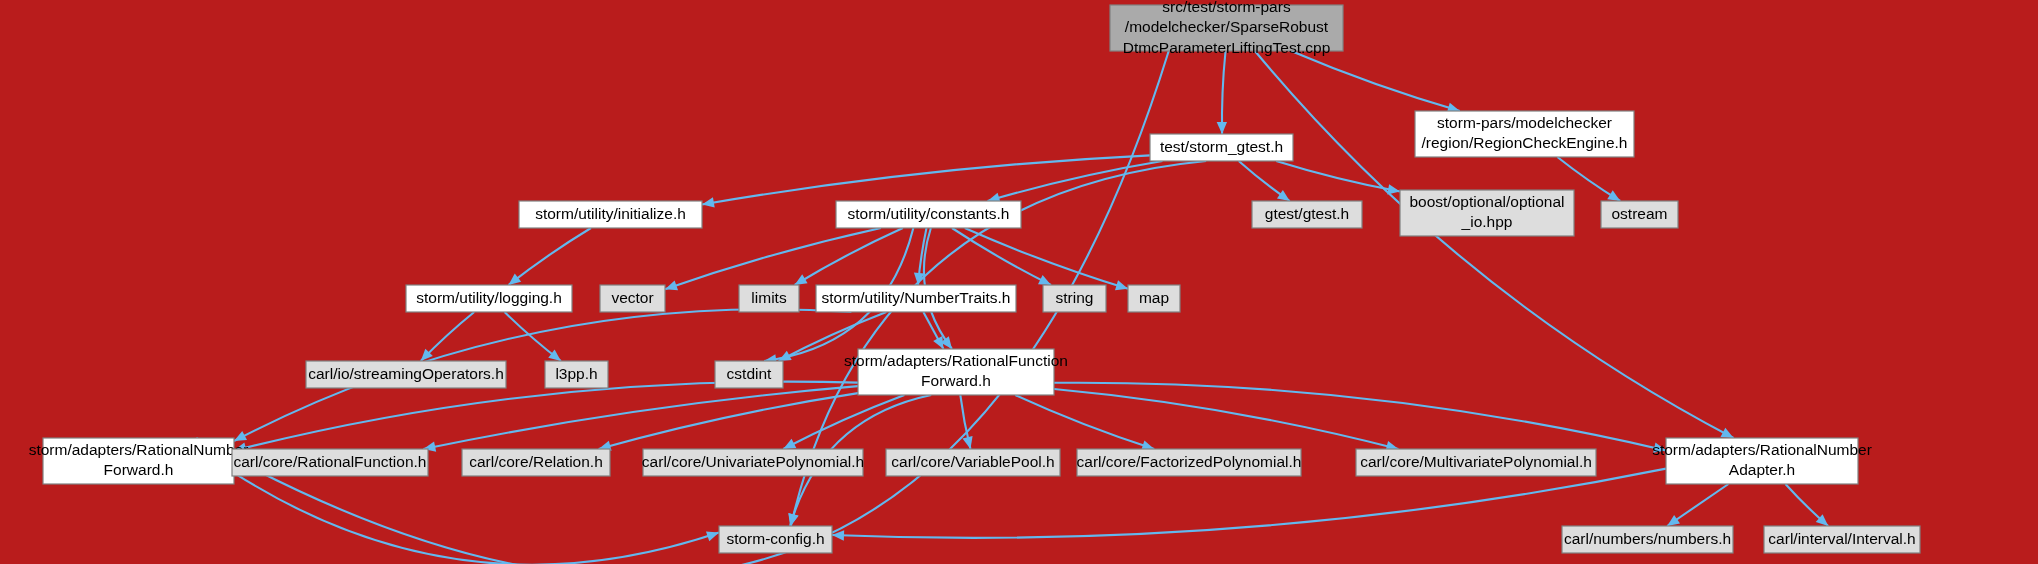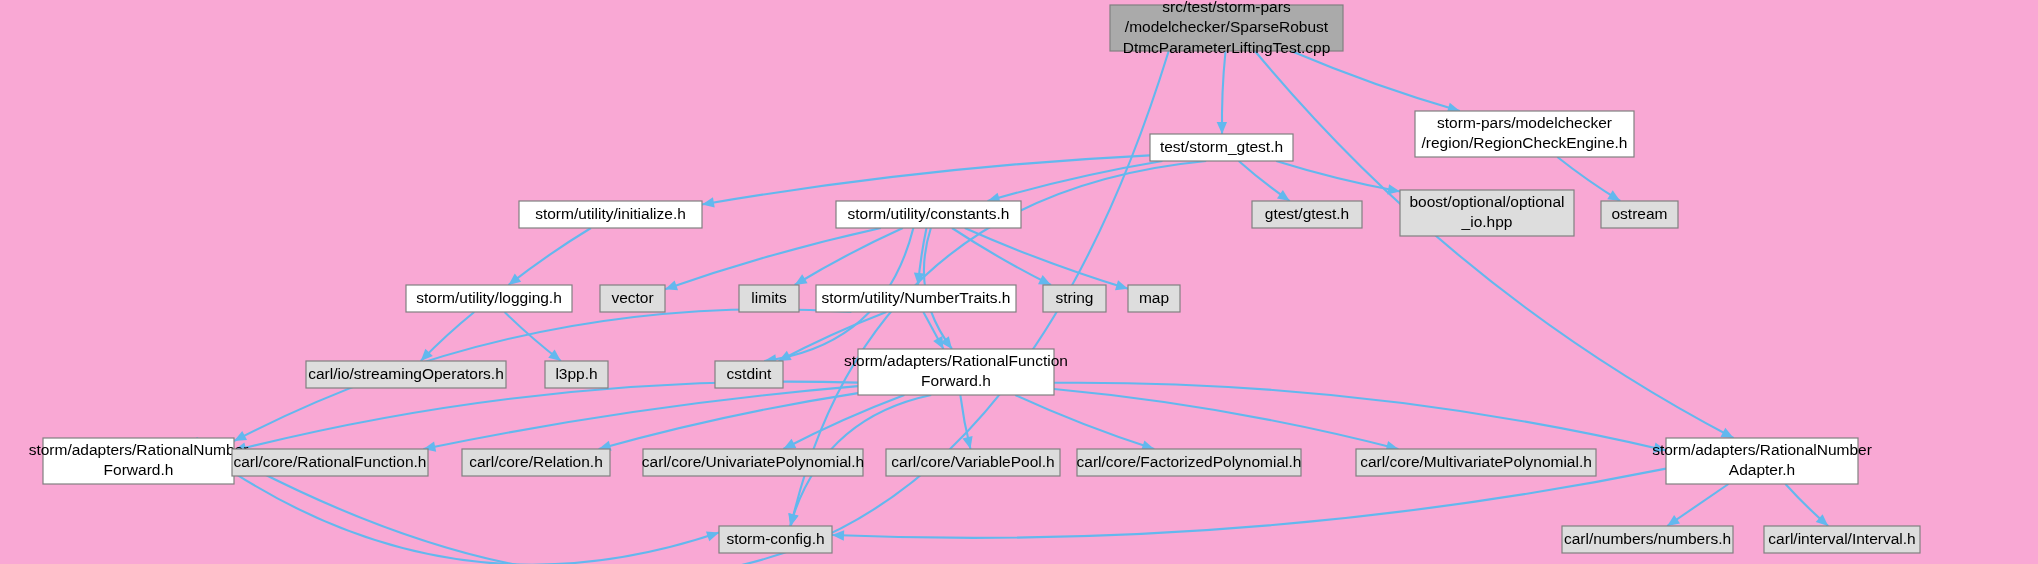--- a/index.html
+++ b/index.html
@@ -10,21 +10,21 @@
   body {
     width: 2038px;
     height: 564px;
     overflow: hidden;
     font-family: "Liberation Sans", sans-serif;
   }
   #graph-root {
     position: relative;
     width: 2038px;
     height: 564px;
-    background: #f9a8d4;
+    background: #b91c1c;
   }
   svg#depgraph {
     display: block;
     width: 2038px;
     height: 564px;
   }
   .node-box {
     stroke: #808080;
     stroke-width: 1.2px;
   }

